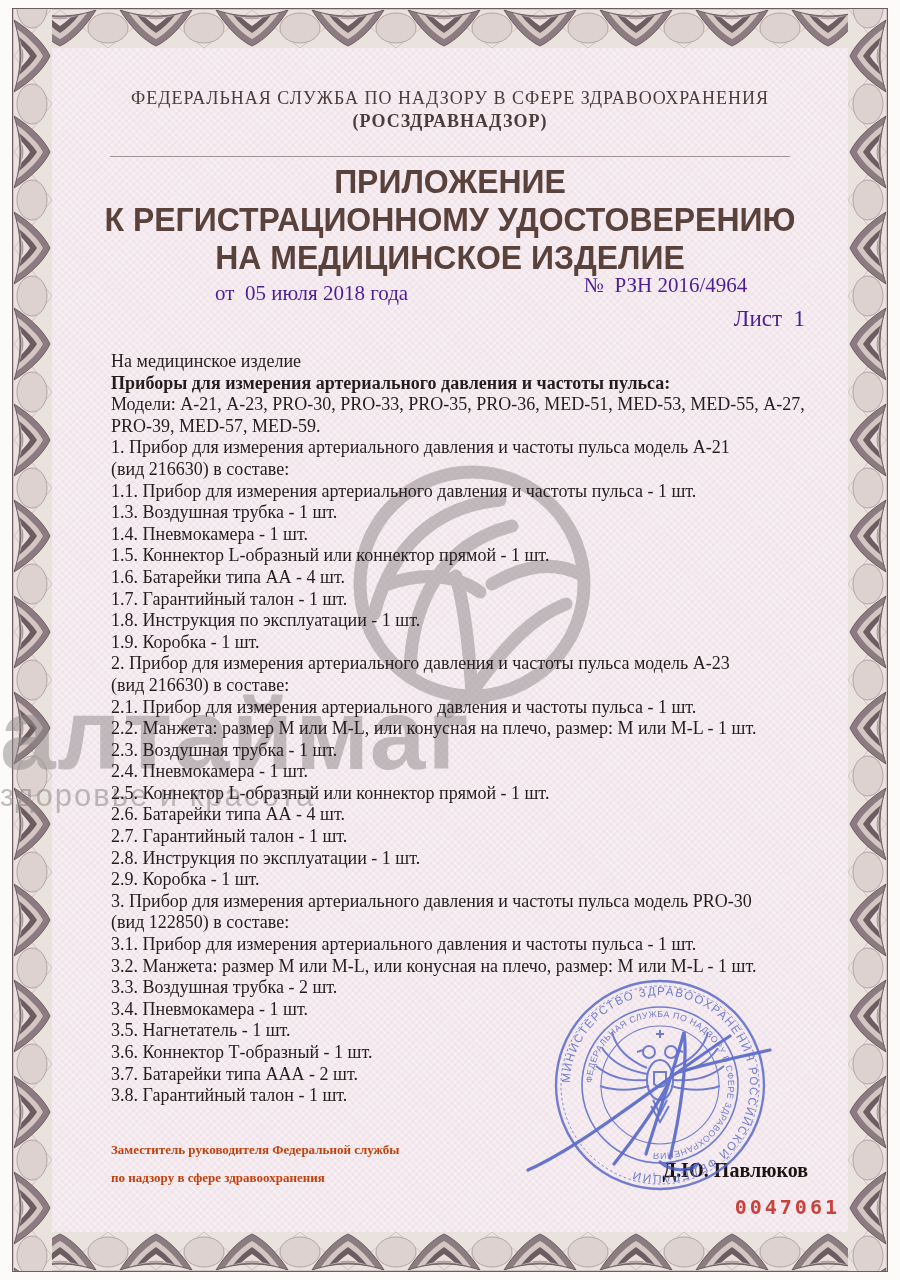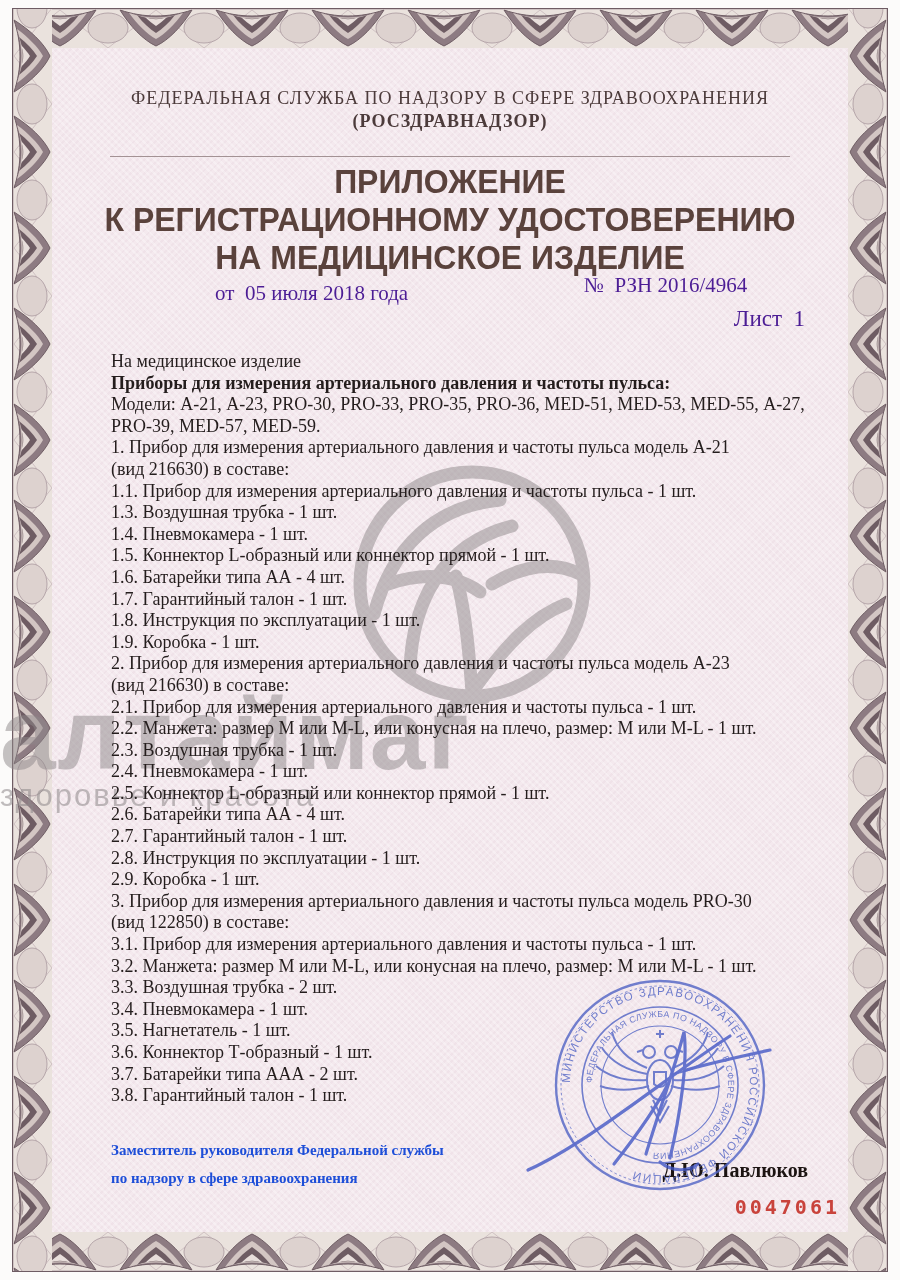--- a/index.html
+++ b/index.html
@@ -39,22 +39,22 @@
   .number{top:273px;left:556px;font-size:21px;margin-left:28px;}
   .sheet{top:306px;right:95px;font-size:23px;}
 
   
   .body-lines{position:absolute;top:351px;left:111px;right:98px;
     font-size:18px;line-height:21.6px;color:var(--body-ink,#241d1d);}
   .line{white-space:nowrap;}
   .line.bold{font-weight:700;}
 
   
-  .footer-title{position:absolute;top:1136px;left:111px;font-weight:700;font-size:15px;
-    line-height:28px;color:#1d4ed8;}
+  .footer-title{position:absolute;top:1136px;left:111px;font-weight:700;font-size:13px;
+    line-height:28px;color:#c2410c;}
   .sign-name{position:absolute;top:1159px;right:92px;font-weight:700;font-size:20px;color:#1c1412;text-align:center;}
   .serial{position:absolute;top:1195px;right:60px;font-family:"DejaVu Sans Mono",monospace;
     font-weight:700;font-size:20px;letter-spacing:3px;color:var(--serial-red,#c9433c);}
 
   
   .stamp{position:absolute;left:518px;top:958px;opacity:.92;}
   .st-stroke{stroke:var(--stamp-blue,#5668c6);fill:none;}
   .st-text{fill:var(--stamp-blue,#5668c6);font-family:"Liberation Sans",sans-serif;}
   .sig{stroke:var(--sig-blue,#4055c5);fill:none;stroke-linecap:round;}
 </style>

